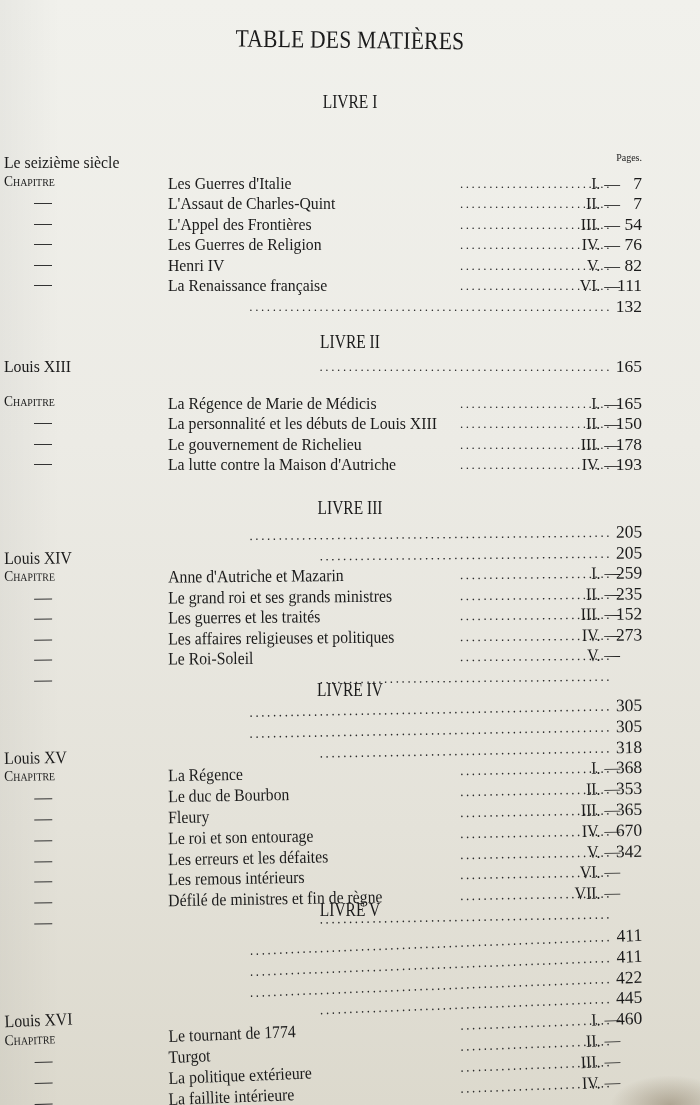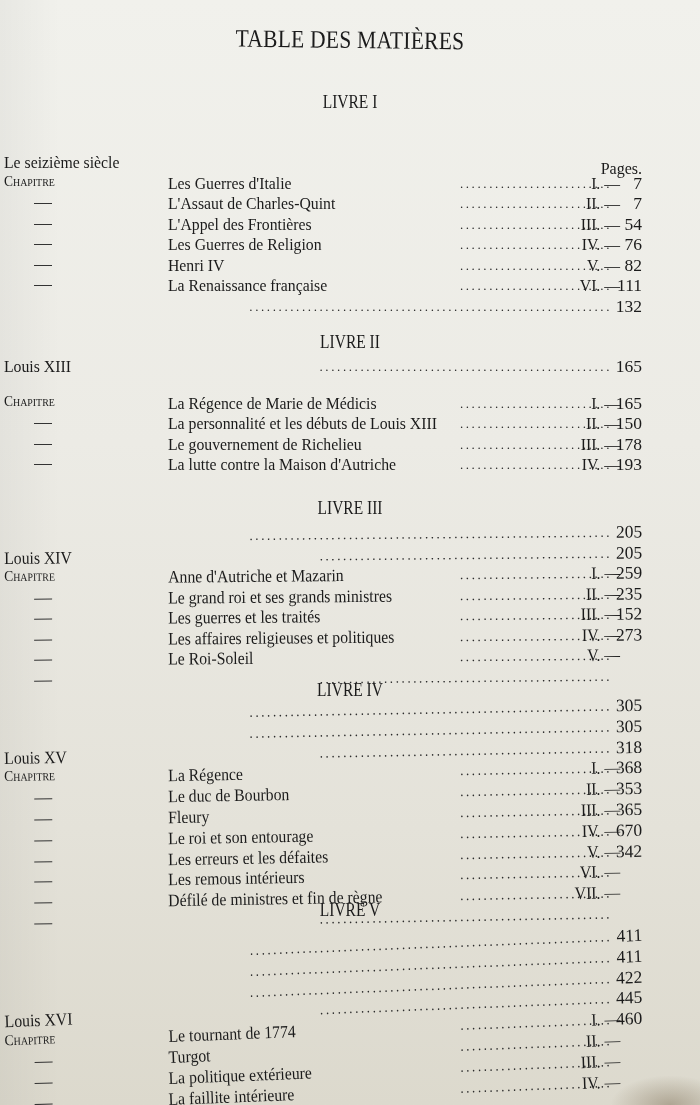--- a/index.html
+++ b/index.html
@@ -49,21 +49,21 @@
     position: absolute; left: 168px;
     transform: scaleX(0.9); transform-origin: left center;
   }
   .row .dots {
     position: absolute; right: 88px; color: #2b2b2b; letter-spacing: 2.6px;
     font-size: 13px; top: 3px;
   }
   .row .page-num {
     position: absolute; right: 58px; text-align: right; min-width: 30px;
   }
-  .pages-hdr { font-size: 16px; margin-top: 8px; }
+  .pages-hdr { font-size: 10px; }
   .shadow-corner {
     position: absolute; right: -30px; bottom: -30px; width: 120px; height: 60px;
     background: radial-gradient(ellipse at center, rgba(90,70,40,0.35), rgba(0,0,0,0) 70%);
   }
 </style>
 </head>
 <body>
 
 <div class="page">
   <div class="title">TABLE DES MATIÈRES</div>

